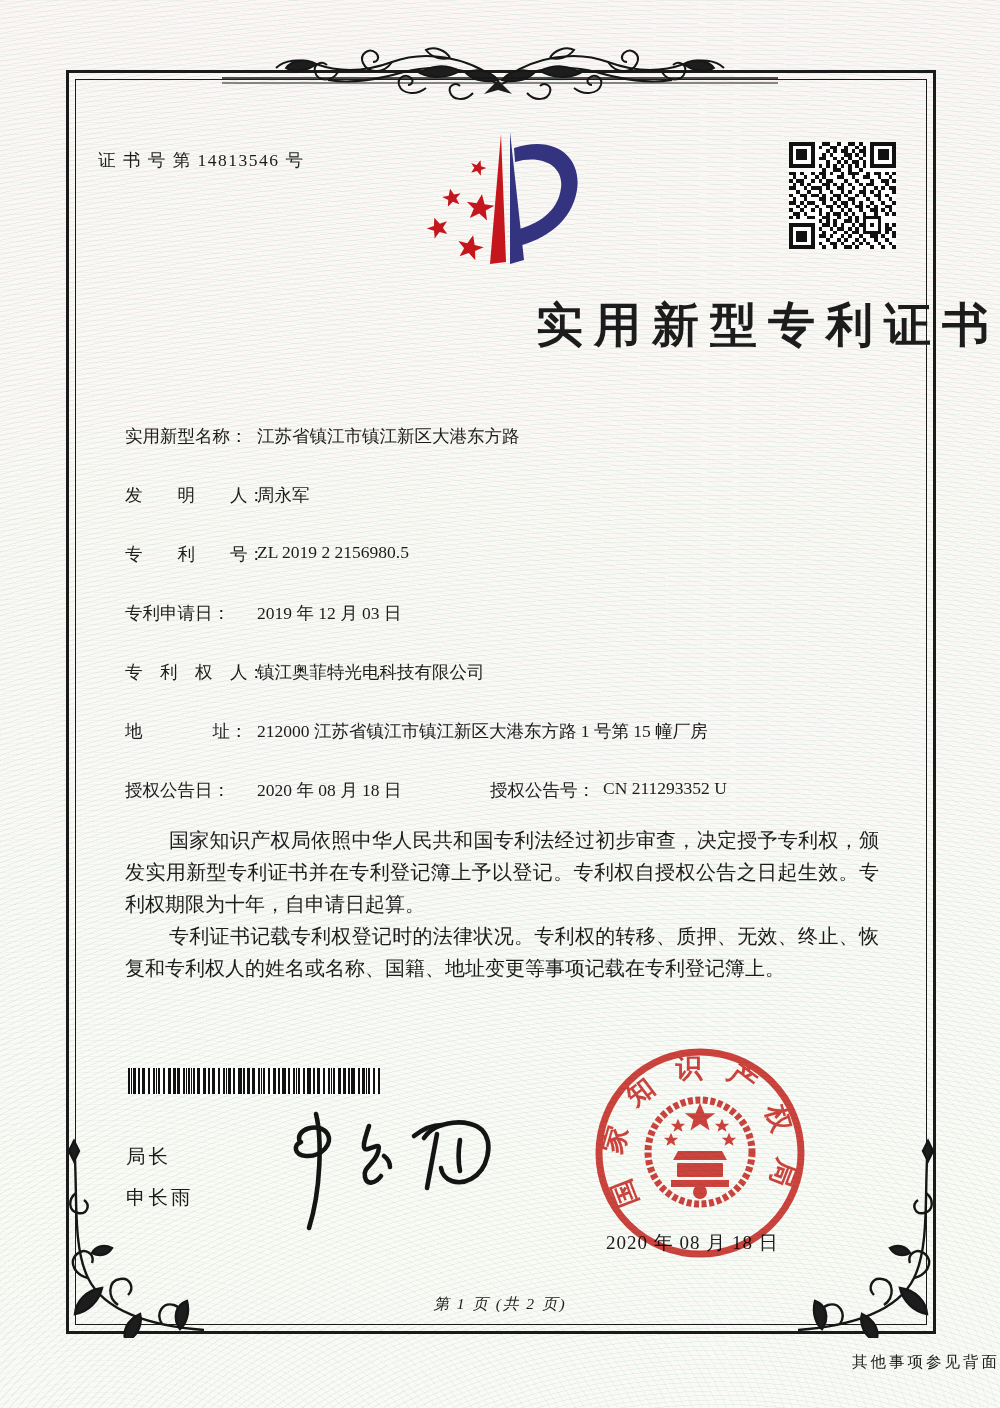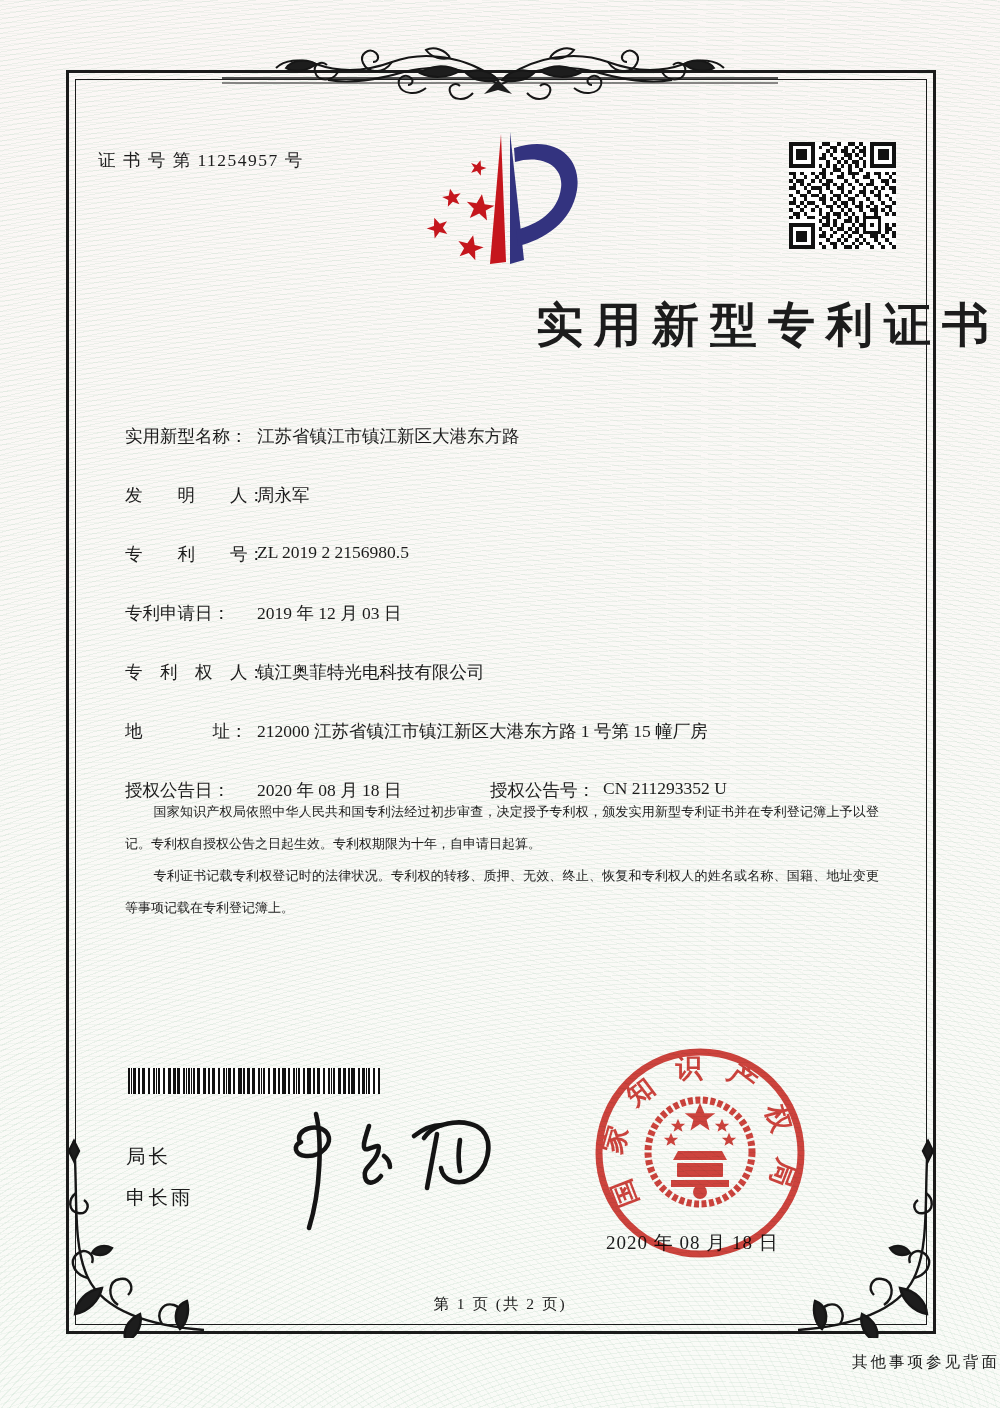--- a/index.html
+++ b/index.html
@@ -35,38 +35,38 @@
   .title{position:absolute;left:0;right:0;top:294px;z-index:3;text-align:right;
     font-size:47px;font-weight:bold;letter-spacing:11px;
     font-family:"Liberation Serif","DejaVu Serif",serif;}
   .fields{position:absolute;left:125px;top:424px;width:762px;z-index:3;
     font-size:17.5px;}
   .frow{height:59px;white-space:nowrap;position:relative;}
   .flabel{display:inline-block;width:132px;vertical-align:top;}
   .fvalue{display:inline-block;vertical-align:top;}
   .grant-pair{position:absolute;left:365px;top:0;white-space:nowrap;}
   .grant-pair .flabel{width:auto;margin-right:8px;}
-  .paras{position:absolute;left:125px;top:796px;width:754px;z-index:3;
-    font-size:13px;line-height:32px;text-align:justify;}
+  .paras{position:absolute;left:125px;top:824px;width:754px;z-index:3;
+    font-size:20px;line-height:32px;text-align:justify;}
   .paras p{margin:0;text-indent:2.2em;}
   .barcode{position:absolute;left:128px;top:1068px;width:252px;height:26px;z-index:3;
     background-color:#fff;
     background-image:
       repeating-linear-gradient(90deg,#111 0 2px,transparent 2px 5px),
       repeating-linear-gradient(90deg,#111 0 1px,transparent 1px 7px),
       repeating-linear-gradient(90deg,transparent 0 3px,#111 3px 4px,transparent 4px 11px);}
   .signer{position:absolute;left:126px;top:1136px;z-index:3;font-size:19.5px;
     line-height:41px;letter-spacing:3px;}
   .signature{position:absolute;left:272px;top:1098px;width:240px;height:140px;z-index:3;}
   .seal-date{position:absolute;left:606px;top:1230px;z-index:3;font-size:19px;
     letter-spacing:1px;}
   .seal{position:absolute;left:591px;top:1044px;width:218px;height:218px;z-index:4;
     mix-blend-mode:multiply;opacity:.93;}
   .page-num{position:absolute;left:0;right:0;top:1294px;z-index:3;text-align:center;
-    font-size:15.5px;letter-spacing:2px;}
+    font-size:15.5px;letter-spacing:2px;font-style:italic;}
   .back-note{position:absolute;left:0;right:0;top:1352px;z-index:3;text-align:right;
     font-size:15.5px;letter-spacing:3px;}
   .ink{stroke:#141414;fill:none;stroke-linecap:round;stroke-linejoin:round;}
 </style>
 </head>
 <body>
 
 <div class="page">
 
   <div class="frame-outer"></div>
@@ -115,21 +115,21 @@
       <path d="M26 145 c-13 -3 -20 -16 -11 -24 c8 -7 18 0 15 9"></path>
       <path d="M56 172 c-11 -8 -10 -24 2 -26 c10 -2 15 9 8 16"></path>
       <path d="M100 191 c-7 -11 1 -22 12 -19 c9 3 10 14 2 18"></path>
       <path d="M40 155 c-15 2 -26 13 -27 26 c13 -2 24 -13 27 -26 z" fill="#1d1d1d"></path>
       <path d="M78 181 c-13 6 -18 17 -14 28 c11 -6 17 -17 14 -28 z" fill="#1d1d1d"></path>
       <path d="M118 196 c-8 -12 -4 -24 7 -28 c3 12 -1 23 -7 28 z" fill="#1d1d1d"></path>
       <path d="M30 120 c8 4 16 2 20 -5 c-8 -4 -16 -2 -20 5 z" fill="#1d1d1d"></path>
     </g>
   </svg>
 
-  <div class="cert-no">证 书 号 第 11254957 号</div>
+  <div class="cert-no">证 书 号 第 14813546 号</div>
 
   <svg class="logo" viewBox="0 0 175 145" aria-hidden="true">
     <g fill="#c5161d">
       <path transform="translate(72,42) scale(0.9) rotate(18)" d="M0 -9 L2.6 -2.8 9 -2.8 3.9 1.1 5.6 7.3 0 3.6 -5.6 7.3 -3.9 1.1 -9 -2.8 -2.6 -2.8 Z"></path>
       <path transform="translate(46,72) scale(1.05) rotate(-12)" d="M0 -9 L2.6 -2.8 9 -2.8 3.9 1.1 5.6 7.3 0 3.6 -5.6 7.3 -3.9 1.1 -9 -2.8 -2.6 -2.8 Z"></path>
       <path transform="translate(74,82) scale(1.55) rotate(8)" d="M0 -9 L2.6 -2.8 9 -2.8 3.9 1.1 5.6 7.3 0 3.6 -5.6 7.3 -3.9 1.1 -9 -2.8 -2.6 -2.8 Z"></path>
       <path transform="translate(32,102) scale(1.2) rotate(-20)" d="M0 -9 L2.6 -2.8 9 -2.8 3.9 1.1 5.6 7.3 0 3.6 -5.6 7.3 -3.9 1.1 -9 -2.8 -2.6 -2.8 Z"></path>
       <path transform="translate(64,122) scale(1.45) rotate(14)" d="M0 -9 L2.6 -2.8 9 -2.8 3.9 1.1 5.6 7.3 0 3.6 -5.6 7.3 -3.9 1.1 -9 -2.8 -2.6 -2.8 Z"></path>
     </g>
     <path fill="#c5161d" d="M95 8 L84 138 L100 136 Z"></path>

